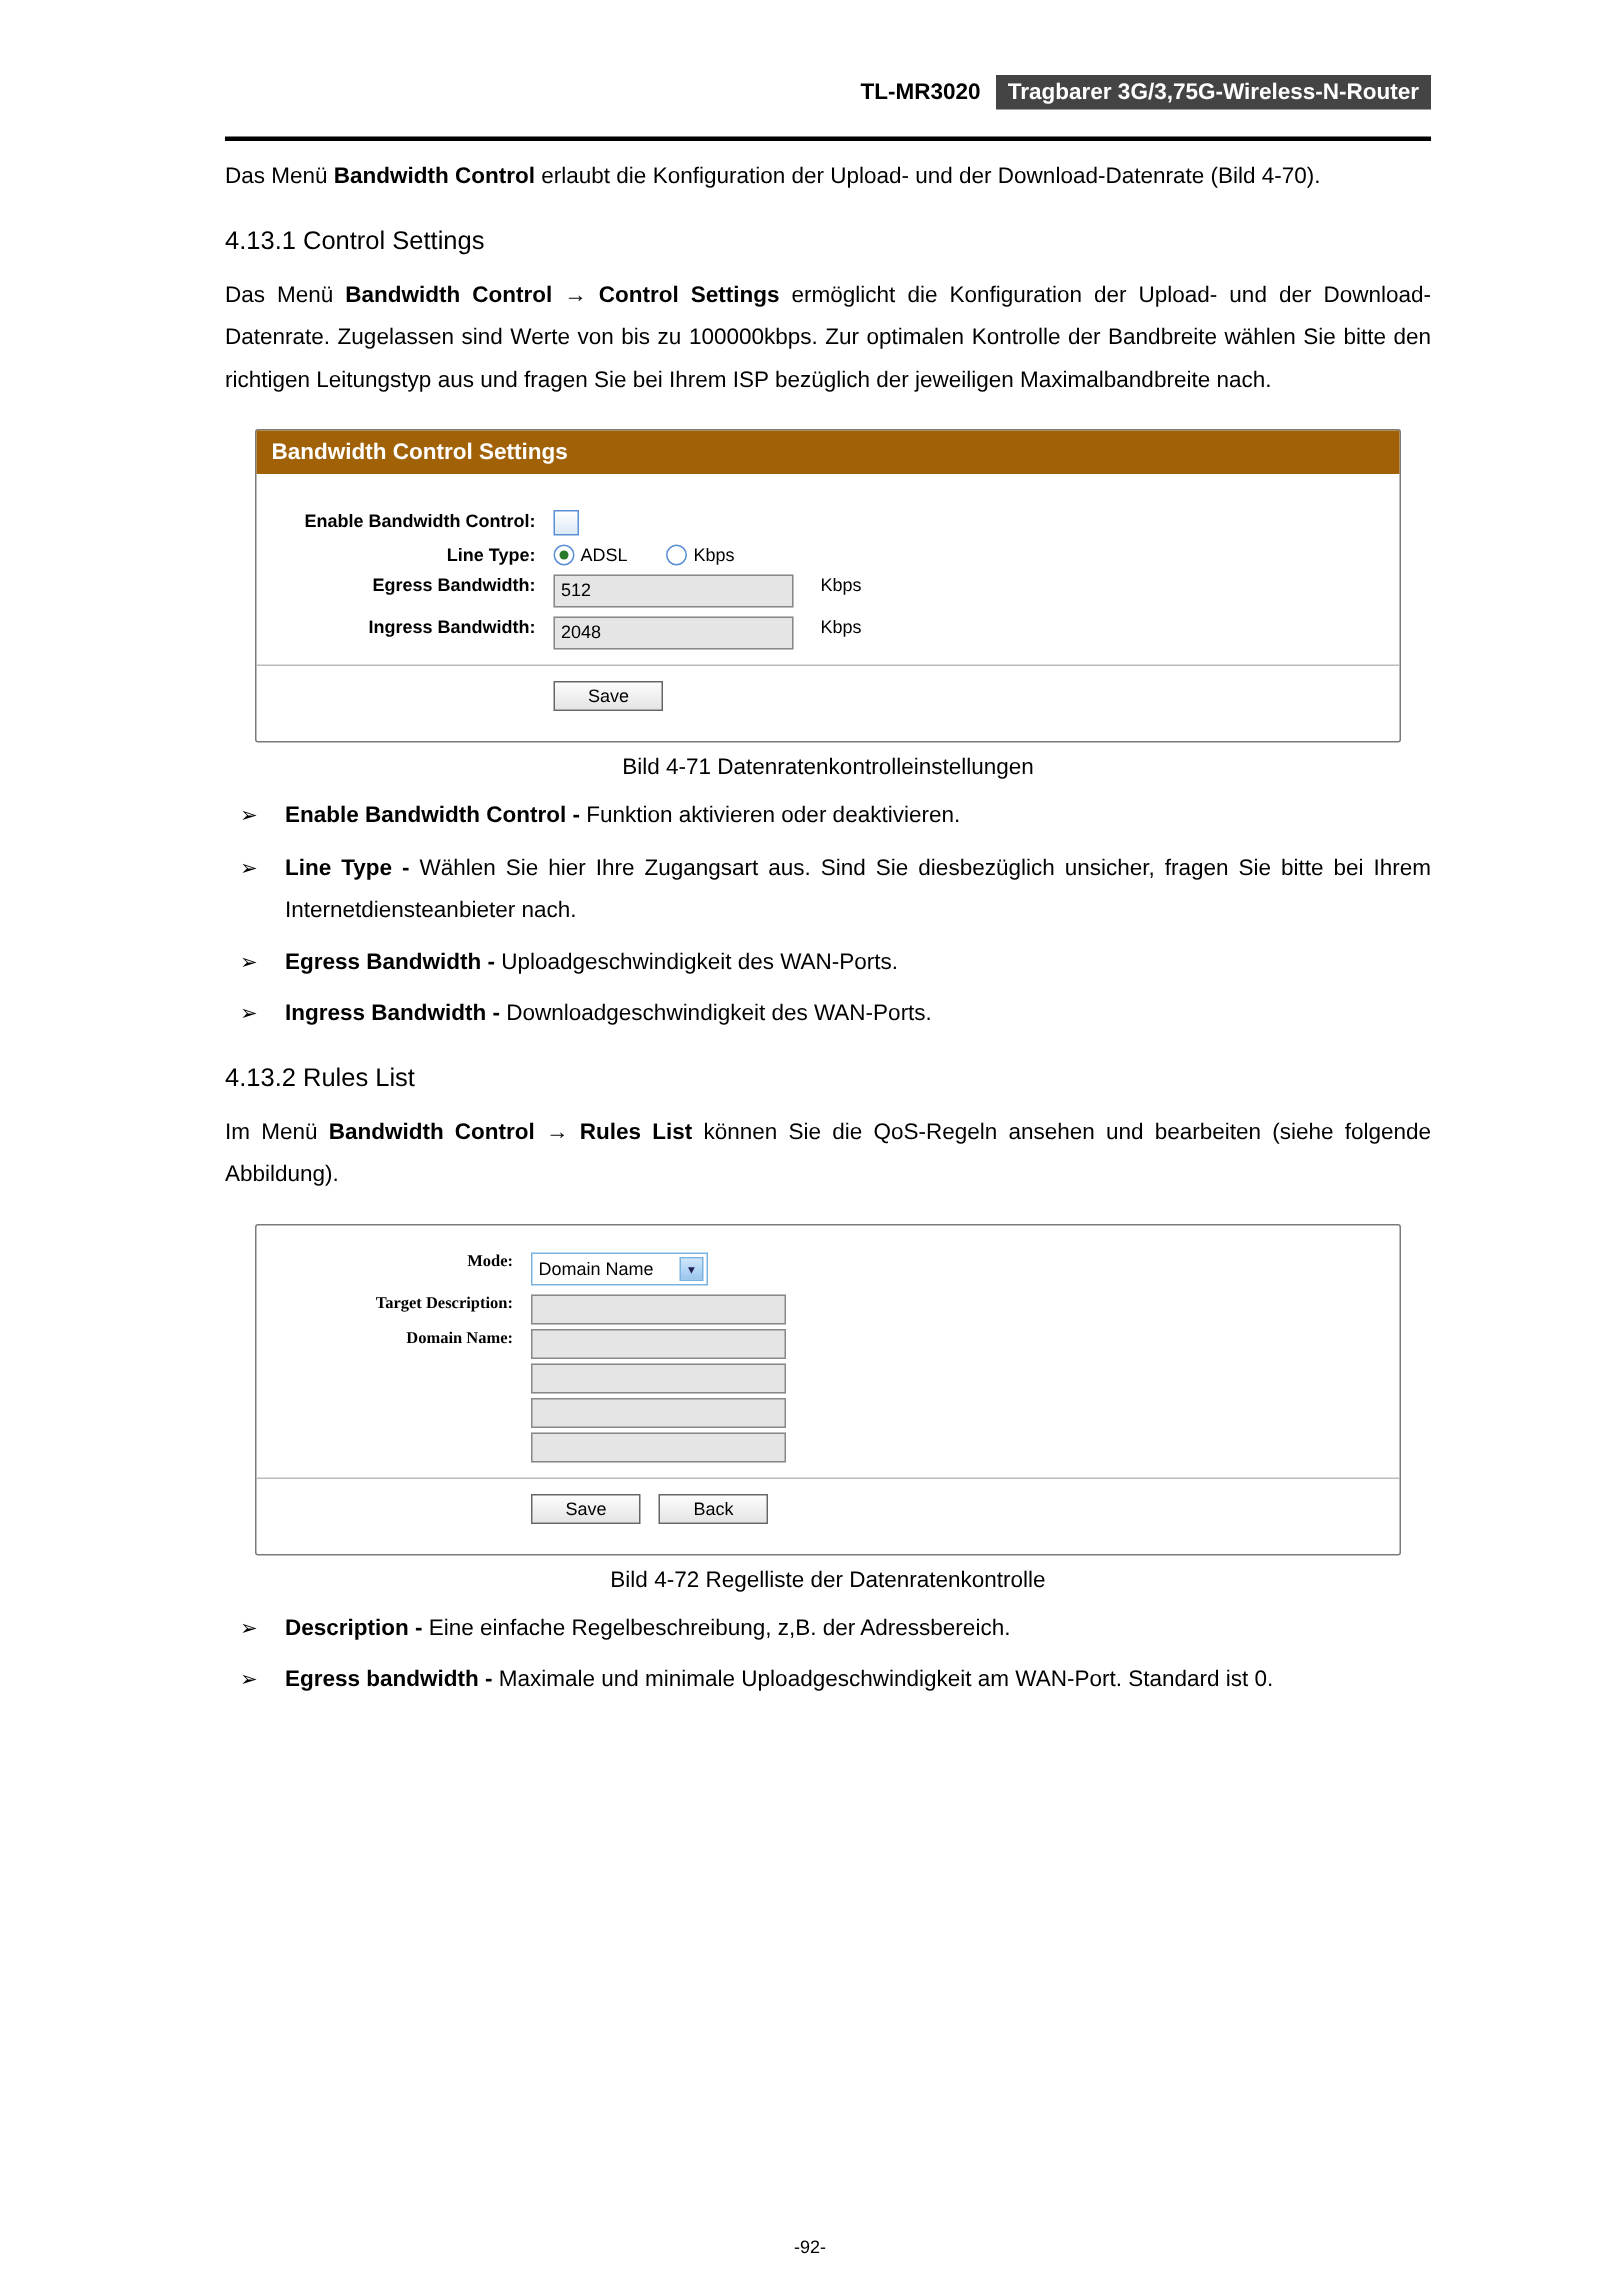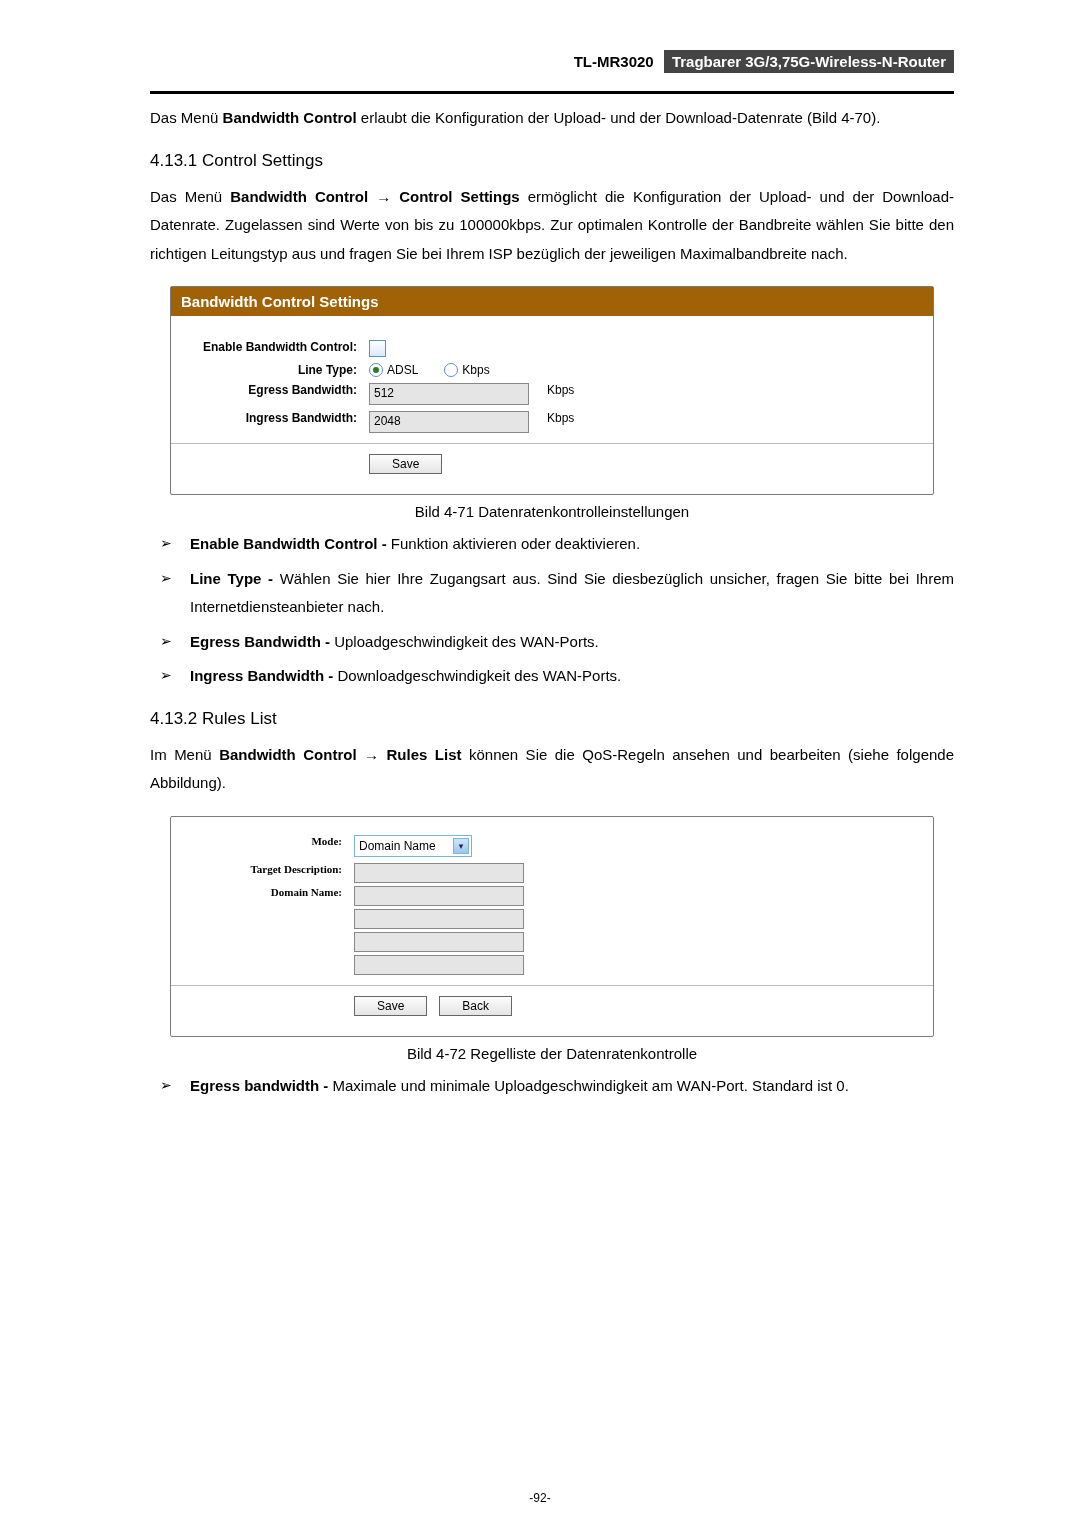--- a/index.html
+++ b/index.html
@@ -295,18 +295,19 @@
         <button class="btn">Save</button>
         <span style="width:12px;display:inline-block"></span>
         <button class="btn">Back</button>
       </div>
     </div>
   </div>
 
   <div class="caption">Bild 4-72 Regelliste der Datenratenkontrolle</div>
 
   <ul class="ptr">
+    <li><b>Description - </b><span>Eine einfache Regelbeschreibung, z,B. der Adressbereich.</span></li>
     <li><b>Egress bandwidth - </b><span>Maximale und minimale Uploadgeschwindigkeit am WAN-Port. Standard ist 0.</span></li>
   </ul>
 
   <div class="page-num">-92-</div>
 
 </div>
 
 </body></html>

